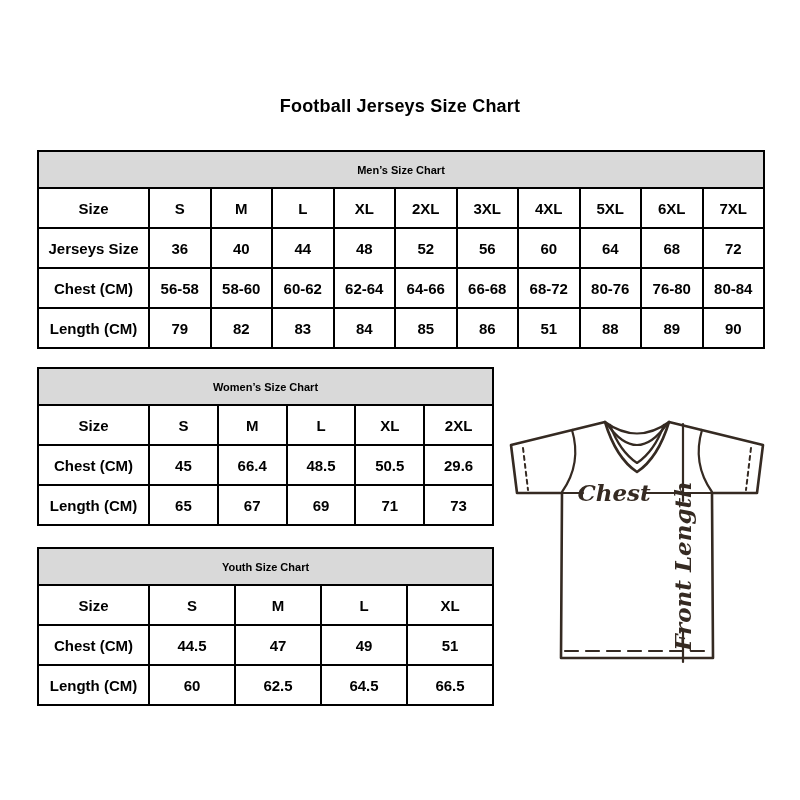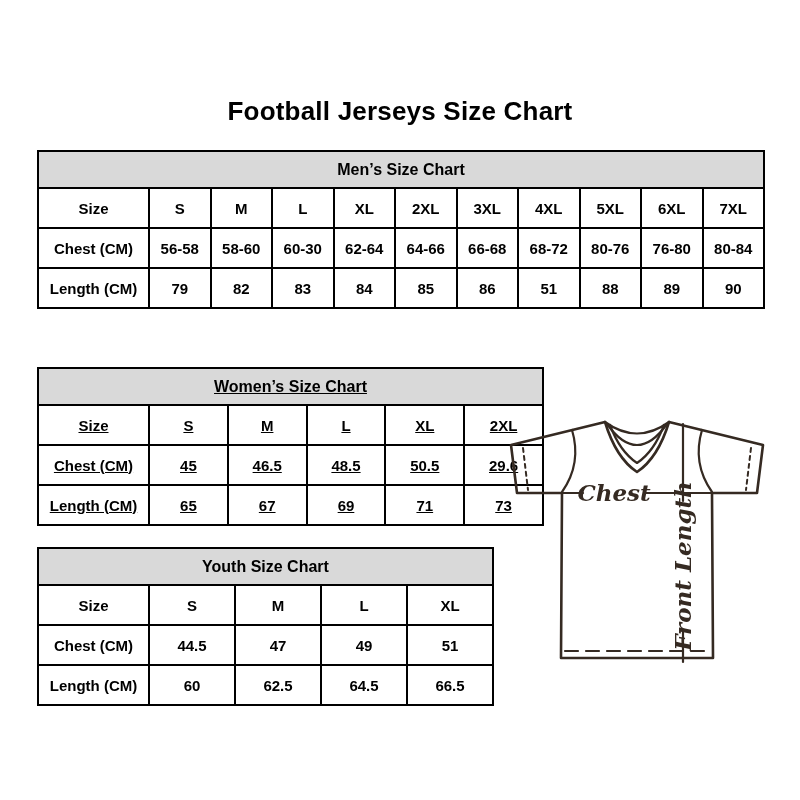--- a/index.html
+++ b/index.html
@@ -3,33 +3,33 @@
 <meta charset="utf-8">
 <style>
   * { margin:0; padding:0; box-sizing:border-box; }
   html,body { background:#ffffff; }
   .page {
     position:relative; width:800px; height:800px; background:#ffffff;
     font-family:"Liberation Sans", sans-serif; color:#000; overflow:hidden;
   }
   .title {
     position:absolute; top:96px; left:0; width:800px;
-    text-align:center; font-size:26px; font-weight:bold; letter-spacing:0.2px;
+    text-align:center; font-size:18px; font-weight:bold; letter-spacing:0.2px;
   }
   table.size-table {
     position:absolute; border-collapse:collapse; table-layout:fixed;
     font-weight:bold; background:#fff;
   }
   table.men   { left:37px; top:150px; width:728px; }
-  table.women { left:37px; top:367px; width:507px;text-decoration:underline; }
+  table.women { left:37px; top:367px; width:457px; }
   table.youth { left:37px; top:547px; width:457px;border-radius:7px; }
   col.c-label { width:111px; }
   th.band {
     background:#d9d9d9; border:2px solid #000;
-    font-size:16px; font-weight:bold; height:37px; text-align:center;
+    font-size:11px; font-weight:bold; height:37px; text-align:center;
   }
   td {
     border:2px solid #000; text-align:center; vertical-align:middle;
     font-size:15px; font-weight:bold; height:40px; padding:0 2px;
     overflow:hidden; white-space:nowrap;
   }
   .jersey-wrap { position:absolute; left:504px; top:400px; width:272px; height:270px; }
   .jersey-wrap svg { display:block; }
   .measure-text {
     font-family:"DejaVu Serif", serif; font-style:italic; font-weight:bold;
@@ -70,24 +70,37 @@
           <td>L</td>
           <td>XL</td>
           <td>2XL</td>
           <td>3XL</td>
           <td>4XL</td>
           <td>5XL</td>
           <td>6XL</td>
           <td>7XL</td>
         </tr>
         <tr>
+          <td>Jerseys Size</td>
+          <td>36</td>
+          <td>40</td>
+          <td>44</td>
+          <td>48</td>
+          <td>52</td>
+          <td>56</td>
+          <td>60</td>
+          <td>64</td>
+          <td>68</td>
+          <td>72</td>
+        </tr>
+        <tr>
           <td>Chest (CM)</td>
           <td>56-58</td>
           <td>58-60</td>
-          <td>60-30</td>
+          <td>60-62</td>
           <td>62-64</td>
           <td>64-66</td>
           <td>66-68</td>
           <td>68-72</td>
           <td>80-76</td>
           <td>76-80</td>
           <td>80-84</td>
         </tr>
         <tr>
           <td>Length (CM)</td>
@@ -124,21 +137,21 @@
           <td>Size</td>
           <td>S</td>
           <td>M</td>
           <td>L</td>
           <td>XL</td>
           <td>2XL</td>
         </tr>
         <tr>
           <td>Chest (CM)</td>
           <td>45</td>
-          <td>46.5</td>
+          <td>66.4</td>
           <td>48.5</td>
           <td>50.5</td>
           <td>29.6</td>
         </tr>
         <tr>
           <td>Length (CM)</td>
           <td>65</td>
           <td>67</td>
           <td>69</td>
           <td>71</td>

